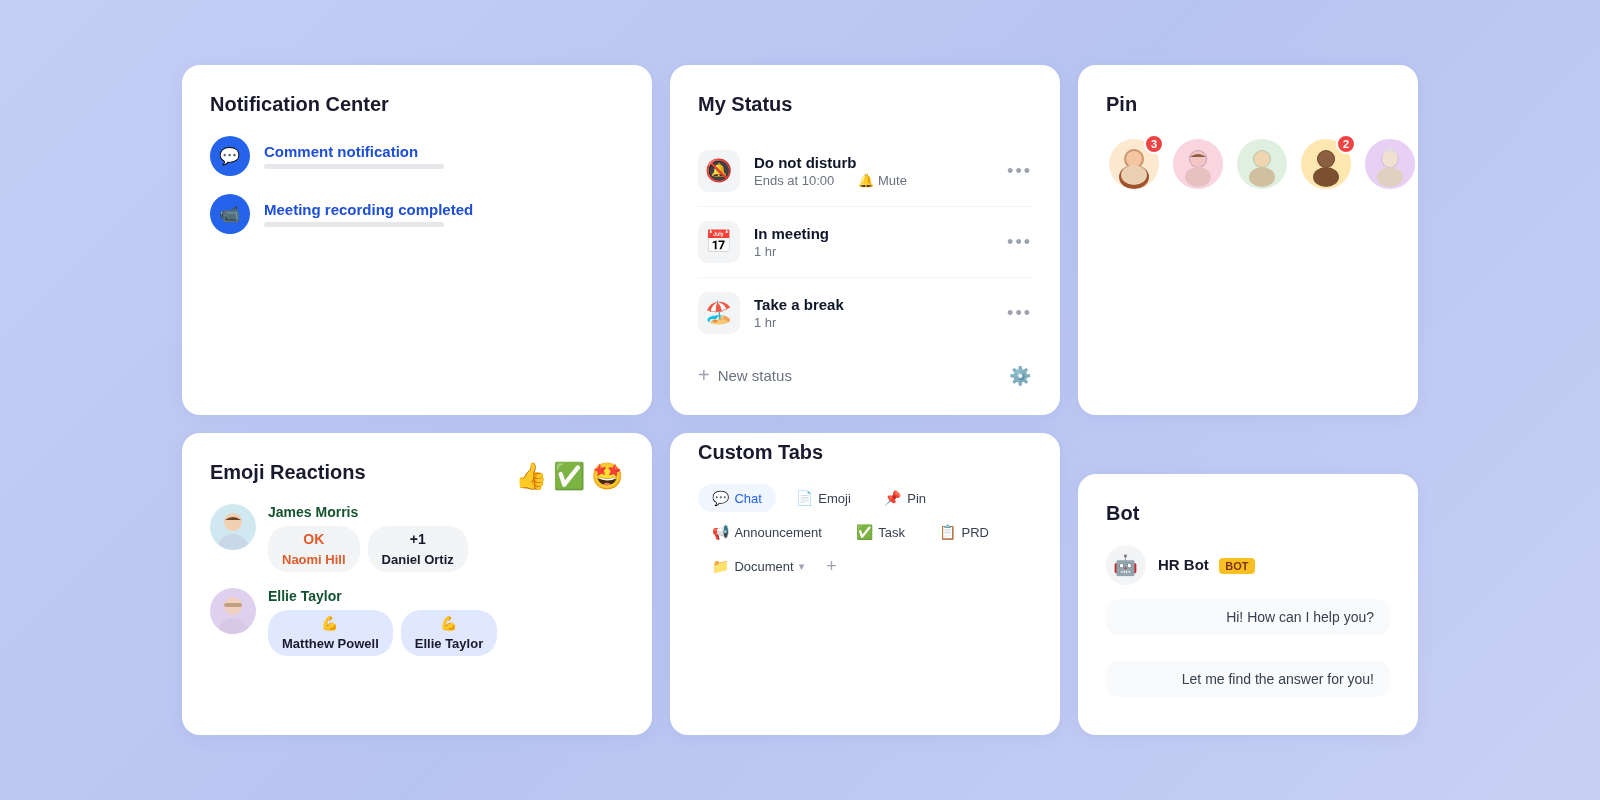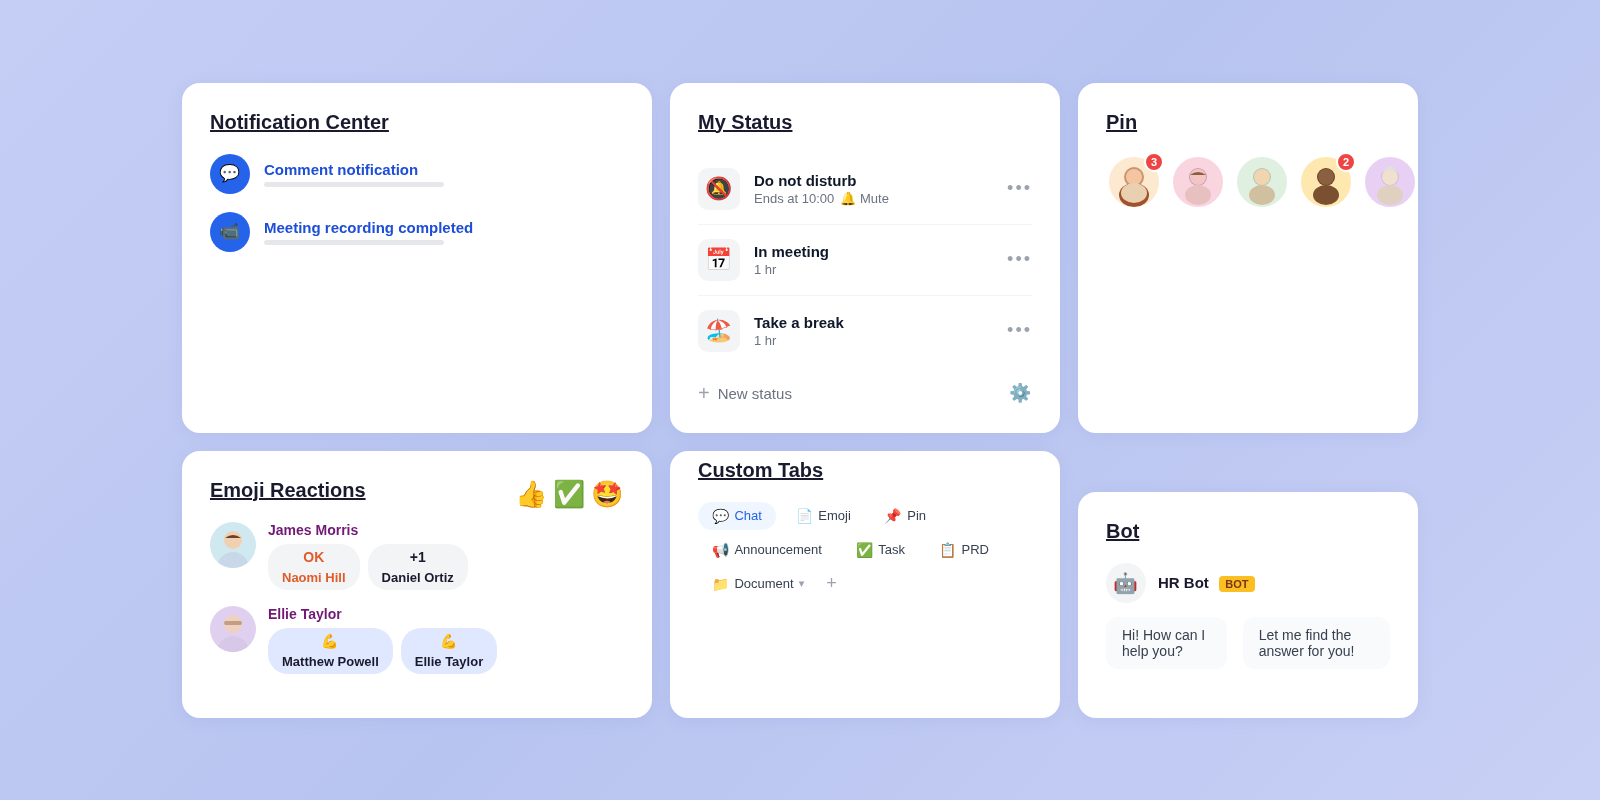--- a/index.html
+++ b/index.html
@@ -24,21 +24,20 @@
       background: #fff;
       border-radius: 18px;
       padding: 28px;
       box-shadow: 0 2px 16px rgba(100,120,200,0.10);
     }
     .card-title {
       font-size: 20px;
       font-weight: 700;
       color: #1a1a2e;
       margin-bottom: 20px;
-      text-decoration: underline;
     }
 
     
     .notification-center { grid-column: 1; grid-row: 1; }
     .notif-item {
       display: flex;
       align-items: center;
       gap: 14px;
       margin-bottom: 18px;
     }
@@ -85,21 +84,21 @@
       border-radius: 50%;
       background: #c5cef5;
       overflow: hidden;
       flex-shrink: 0;
       display: flex; align-items: center; justify-content: center;
       font-size: 20px;
     }
     .person-name {
       font-size: 14px;
       font-weight: 600;
-      color: #701a75;
+      color: #14532d;
       margin-bottom: 6px;
     }
     .reaction-pills {
       display: flex;
       gap: 8px;
       flex-wrap: wrap;
     }
     .pill {
       display: flex; align-items: center; gap: 5px;
       border-radius: 20px;
@@ -135,21 +134,21 @@
     .status-name {
       font-size: 15px;
       font-weight: 600;
       color: #0f172a;
     }
     .status-sub {
       font-size: 13px;
       color: #6b7280;
       display: flex;
       align-items: center;
-      gap: 6px;
+      gap: 24px;
       margin-top: 2px;
     }
     .status-more {
       color: #9ca3af;
       font-size: 18px;
       cursor: pointer;
       letter-spacing: 2px;
     }
     .new-status-row {
       display: flex;
@@ -266,21 +265,21 @@
     }
     .bot-message {
       background: #f9fafb;
       border-radius: 12px;
       padding: 10px 16px;
       font-size: 14px;
       color: #374151;
       margin-bottom: 10px;
       display: inline-block;
     }
-    .bot-messages { display: flex; flex-direction: row; gap: 16px; }
+    .bot-messages { display: flex; flex-direction: column; gap: 16px; text-align: right; }
   </style>
 </head>
 <body>
 
 <div class="main-container">
 
   <div class="card notification-center">
     <div class="card-title">Notification Center</div>
     <div class="notif-item">
       <div class="notif-icon">💬</div>

